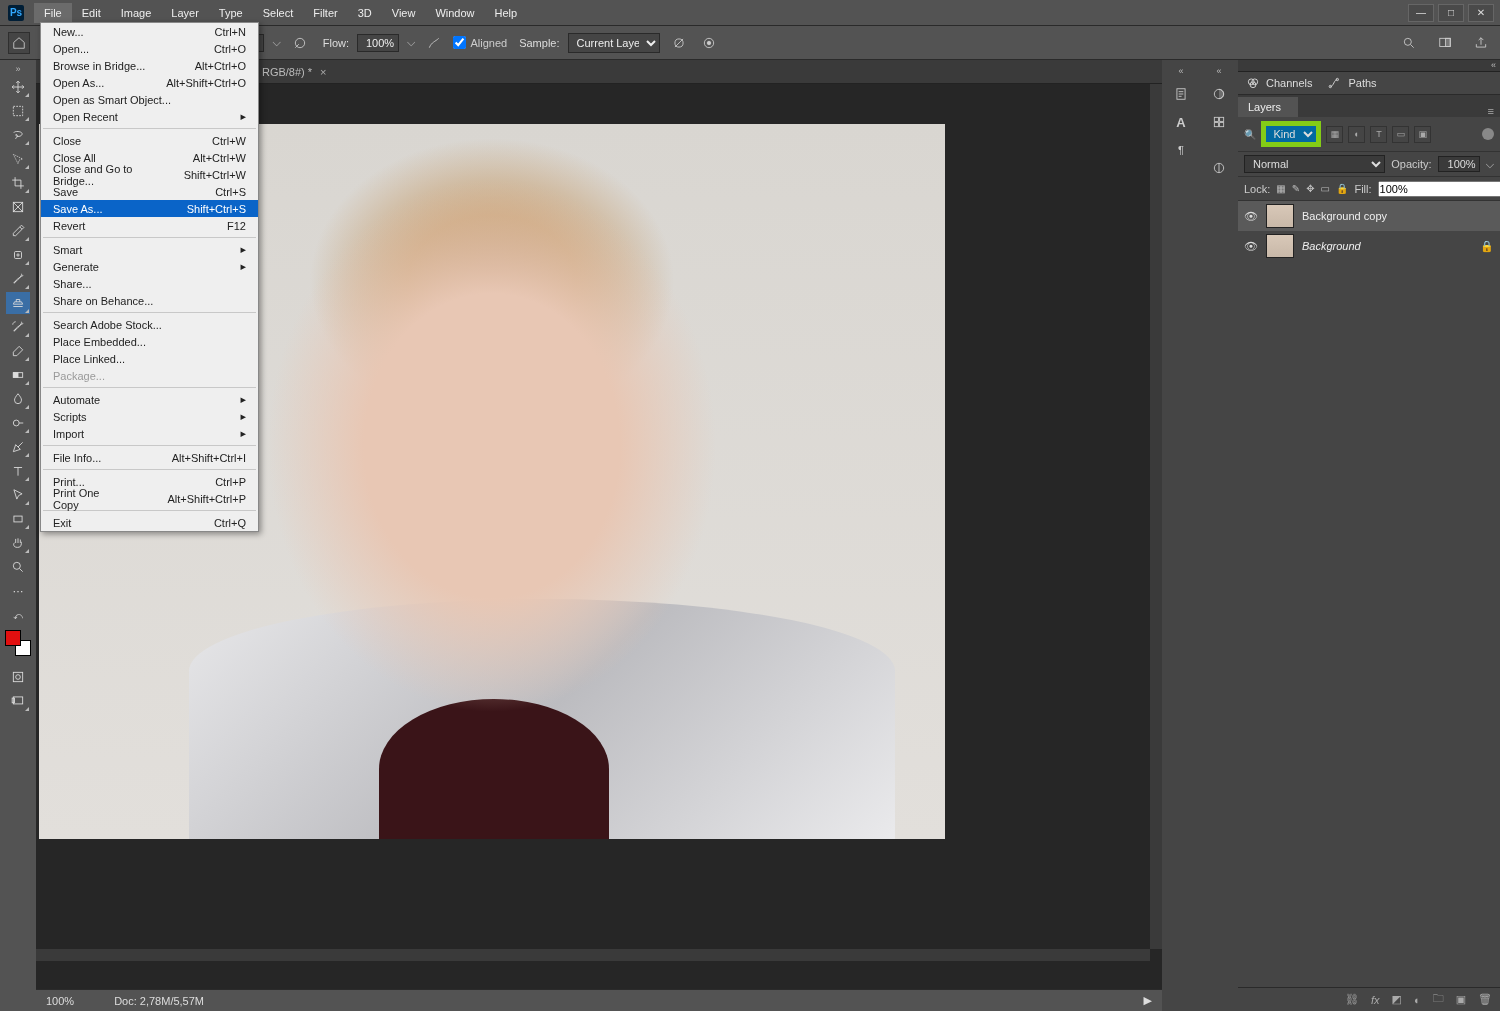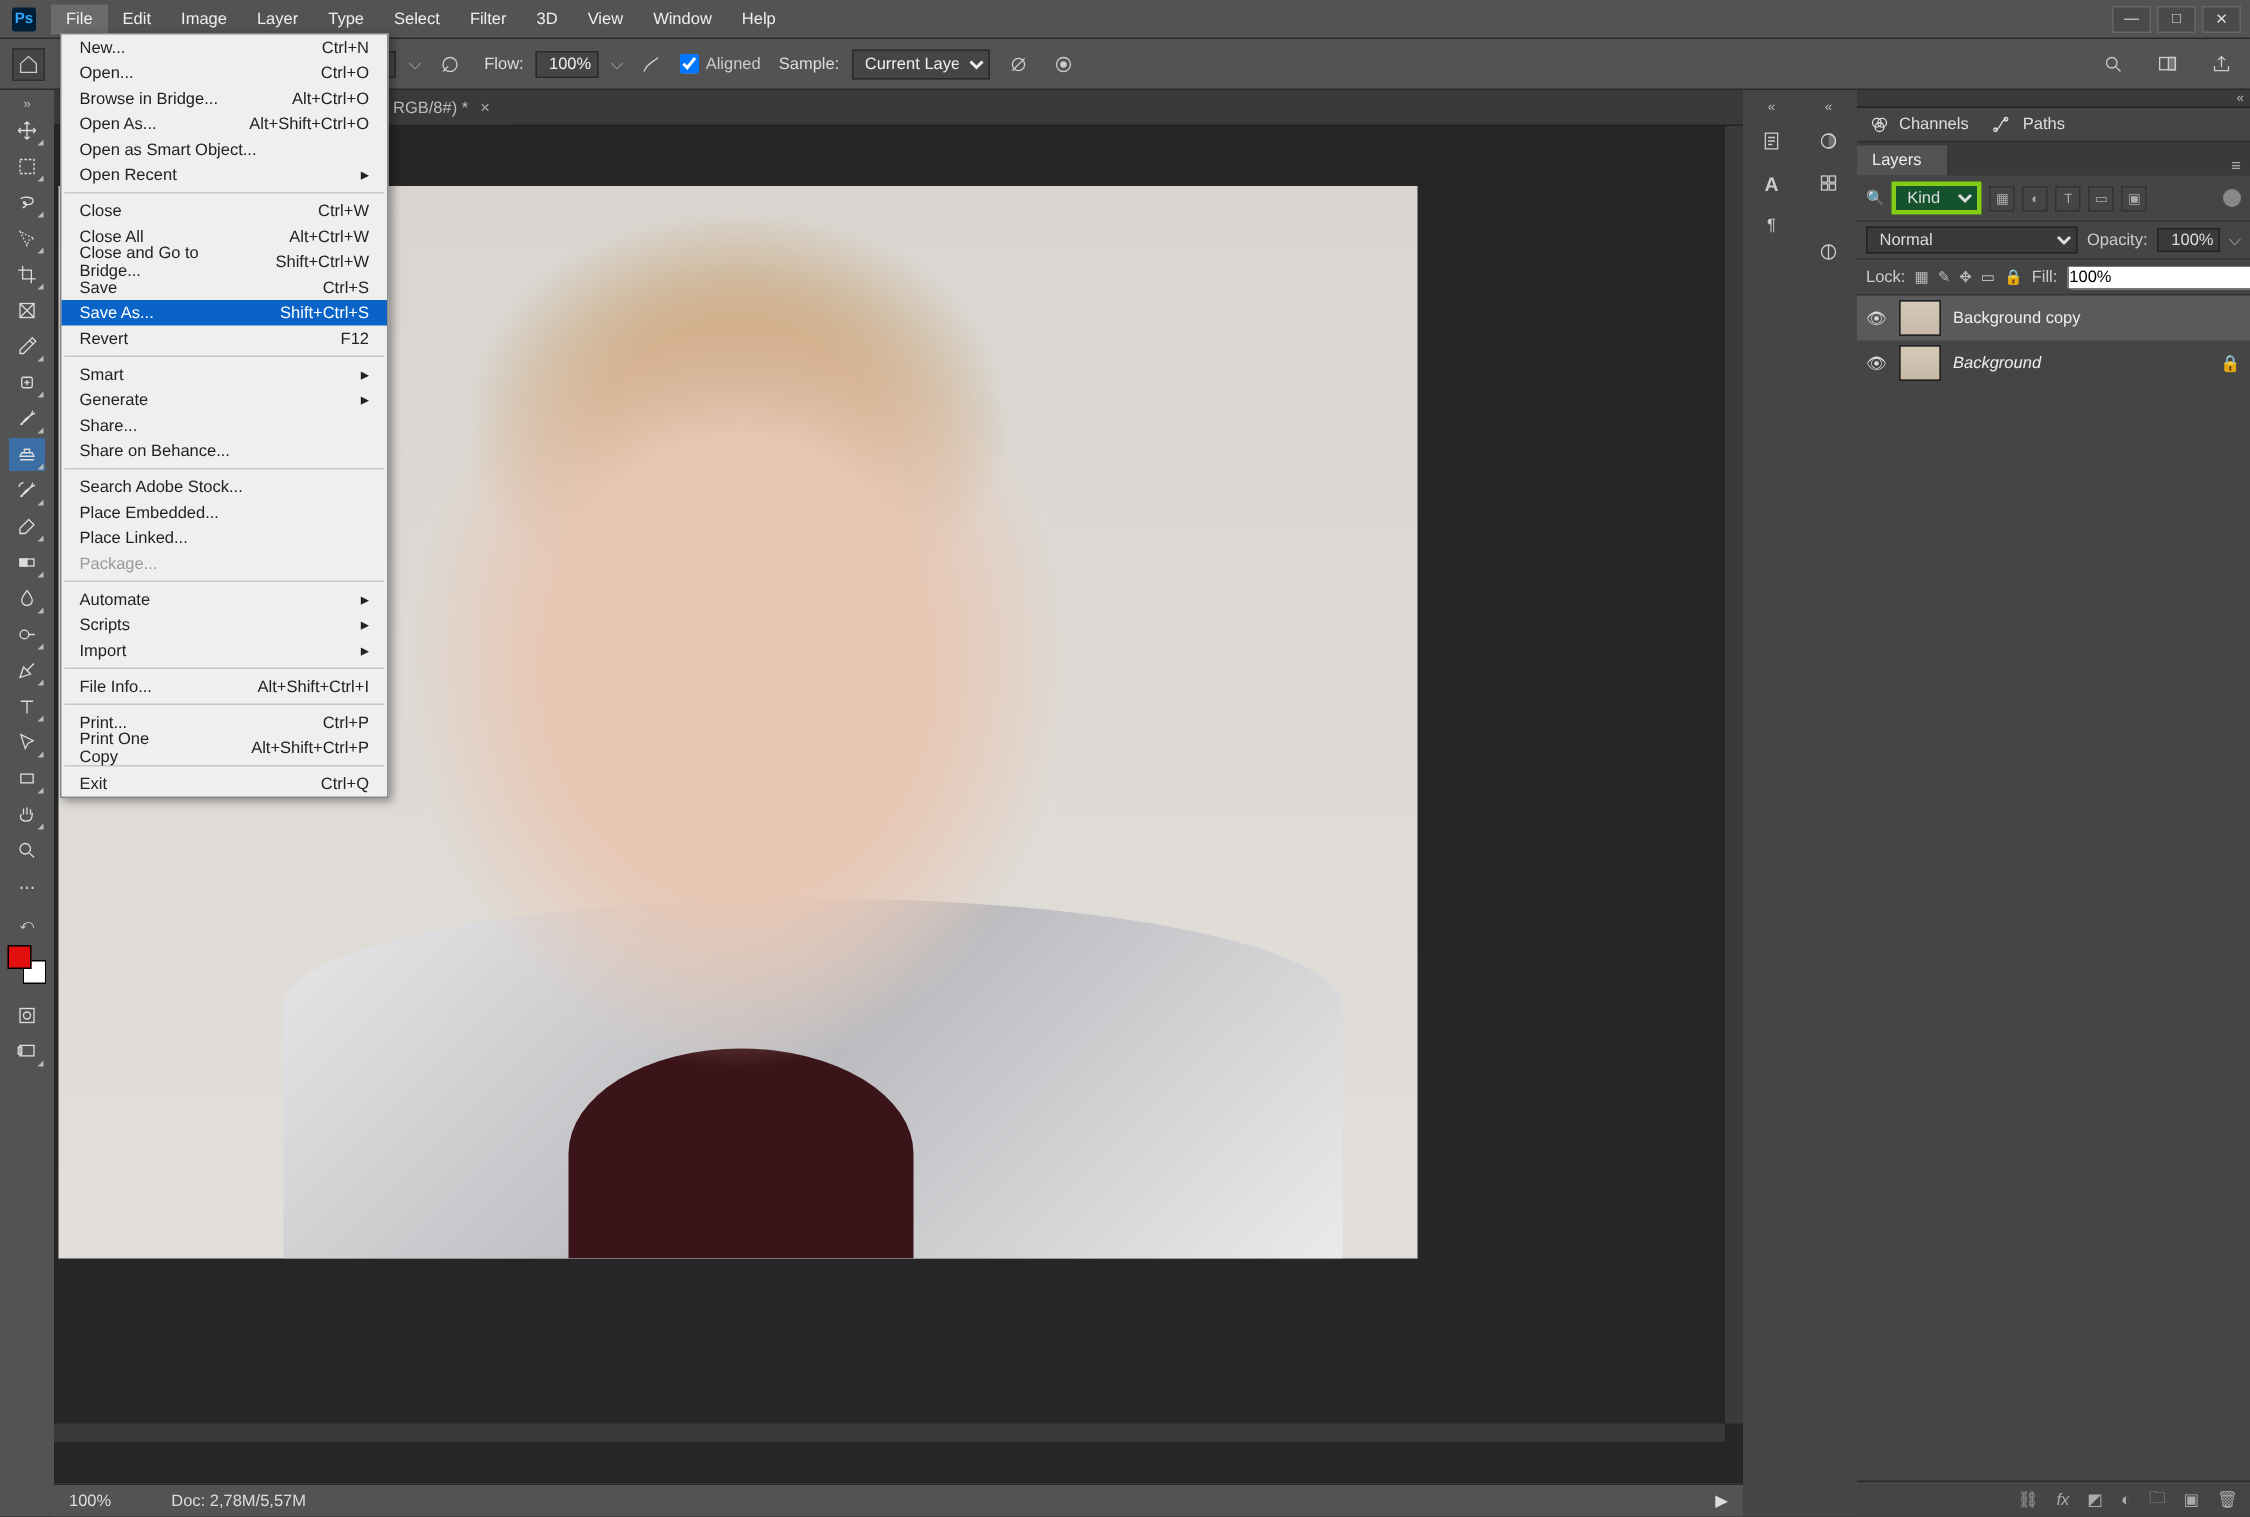--- a/index.html
+++ b/index.html
@@ -64,21 +64,21 @@
 .panels-right{position:absolute;right:0;top:60px;width:262px;bottom:0;background:#454545;display:flex;flex-direction:column;}
 .panels-right .collapse{height:12px;background:#3a3a3a;border-bottom:1px solid #222;text-align:right;color:#bbb;padding-right:4px;font-size:9px;}
 .mini-panels{display:flex;flex-direction:row;background:#454545;}
 .mini-title{padding:4px 8px;color:#ddd;display:flex;align-items:center;gap:6px;}
 
 .layers-panel{flex:1;display:flex;flex-direction:column;background:#454545;border-top:1px solid #2a2a2a;}
 .layers-tab{background:#535353;padding:4px 10px;color:#eee;width:60px;position:relative;}
 .layers-tabrow{display:flex;background:#3a3a3a;align-items:flex-end;height:22px;}
 .layers-tabrow .tab-menu{margin-left:auto;color:#aaa;padding:0 6px;}
 .layers-filters{display:flex;align-items:center;padding:4px 6px;gap:5px;border-bottom:1px solid #333;}
-.layers-filters select{background:#14532d;border:3px solid #84cc16;color:#ddd;padding:1px 3px;width:60px;}
+.layers-filters select{background:#0369a1;border:5px solid #84cc16;color:#ddd;padding:1px 3px;width:60px;}
 .layers-filters .lf-btn{width:17px;height:17px;border:1px solid #333;display:flex;align-items:center;justify-content:center;font-size:9px;color:#aaa;}
 .layers-filters .toggle{margin-left:auto;width:12px;height:12px;border-radius:50%;background:#888;}
 .blend-row,.lock-row{display:flex;align-items:center;padding:3px 6px;gap:6px;border-bottom:1px solid #333;}
 .blend-row select{flex:1;background:#3a3a3a;border:1px solid #222;color:#ddd;padding:1px 4px;}
 .blend-row .lbl,.lock-row .lbl{color:#ccc;}
 .blend-row .pct-mini{background:#3a3a3a;border:1px solid #222;color:#ddd;width:42px;text-align:right;padding:1px 3px;}
 .lock-row .lock-btn{width:17px;height:17px;display:flex;align-items:center;justify-content:center;color:#bbb;font-size:10px;}
 .layer-list{flex:1;overflow:auto;background:#454545;}
 .layer-row{display:flex;align-items:center;height:30px;padding:0 6px;gap:8px;}
 .layer-row.selected{background:#5a5a5a;}

